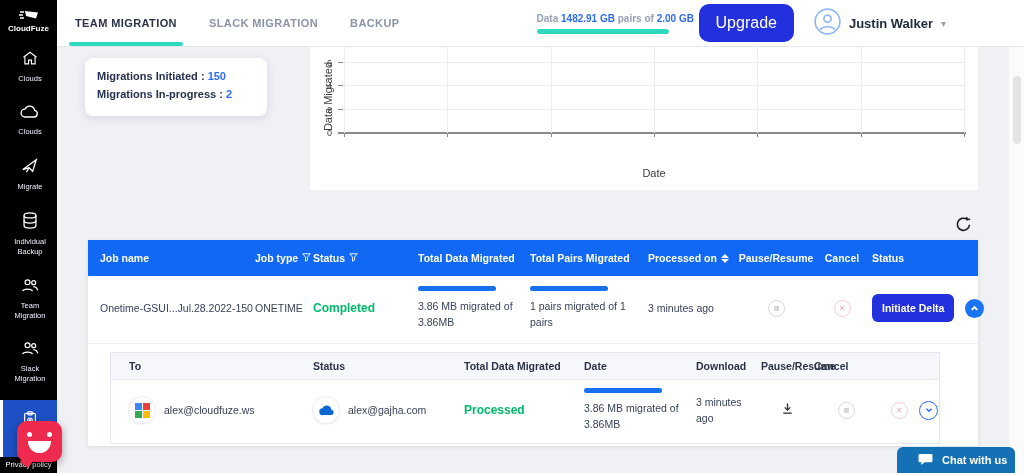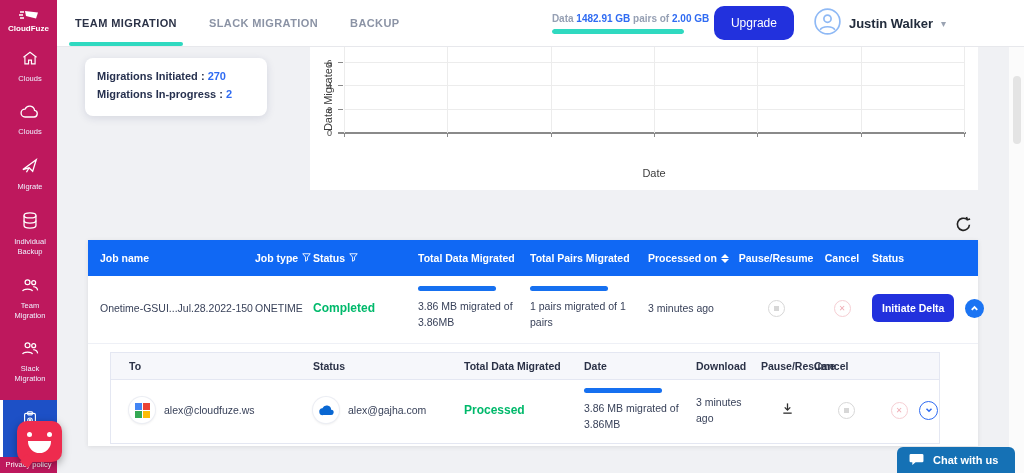--- a/index.html
+++ b/index.html
@@ -1,19 +1,19 @@
 <!DOCTYPE html>
 <html style="--teal: #2fd9c0; --indigo: #2231dd; --header-blue: #1068f4; --green: #00b96b; --progress-blue: #1670f0; --chat-blue: #1571b5;"><head>
 <meta charset="utf-8">
 <style>
   html,body{margin:0;padding:0;background:#dfe1e5;font-family:"Liberation Sans",sans-serif;}
   .stage{position:relative;width:1024px;height:473px;background:#f0f1f4;overflow:hidden;}
 
   
-  .sidebar{position:absolute;left:0;top:0;width:57px;height:473px;background:#be185d;color:#fff;z-index:5;}
+  .sidebar{position:absolute;left:0;top:0;width:57px;height:473px;background:#000000;color:#fff;z-index:5;}
   .brand{padding:7px 0 4px;text-align:center;}
   .brand svg{display:block;margin:0 auto;}
   .brand-name{font-size:8px;font-weight:bold;margin-top:2px;}
   .nav-item{display:flex;flex-direction:column;align-items:center;gap:4px;padding:9px 2px 8px;color:#eef1ff;cursor:pointer;border-left:3px solid transparent;margin-top:4px;}
   .nav-item svg{stroke:#fff;}
   .nav-label{font-size:7.5px;text-align:center;line-height:1.3;}
   .nav-item.active{background:#1d50c6;border-left:3px solid #fff;margin-top:8px;padding-top:11px;padding-bottom:11px;}
   .sidebar-footer{position:absolute;bottom:3px;left:0;right:0;text-align:center;font-size:7.5px;line-height:1.5;color:#fff;}
   .sidebar-chat{position:absolute;left:17px;top:421px;width:45px;height:41px;background:#ee2b4e;border-radius:10px;z-index:7;box-shadow:0 3px 8px rgba(0,0,0,.35);cursor:pointer;}
   .sidebar-chat .eye{position:absolute;top:11px;width:5px;height:5px;border-radius:50%;background:#fff;}
@@ -25,21 +25,21 @@
   .topbar{position:absolute;left:57px;top:0;right:0;height:47px;background:#fff;border-bottom:1px solid #e7e8ec;display:flex;align-items:center;z-index:4;box-sizing:border-box;}
   .tabs{display:flex;gap:32px;margin-left:18px;height:100%;}
   .tab{font-size:11px;font-weight:bold;letter-spacing:.4px;color:#8b93a5;position:relative;display:flex;align-items:center;cursor:pointer;white-space:nowrap;}
   .tab.active{color:#2b3247;}
   .tab.active::after{content:"";position:absolute;left:-6px;right:-6px;bottom:0;height:4px;background:var(--teal);border-radius:3px;}
   .usage{margin-left:auto;width:132px;}
   .usage-text{font-size:10px;font-weight:bold;color:#96a0b4;white-space:nowrap;}
   .usage-text .hl{color:#2f6bf2;}
   .usage-bar{height:5px;border-radius:3px;background:#d9f5f0;margin-top:5px;overflow:hidden;}
   .usage-fill{height:100%;width:100%;background:var(--teal);border-radius:3px;}
-  .upgrade-btn{margin-left:30px;background:var(--indigo);color:#fff;border:none;font-family:inherit;font-size:12px;padding:10px 17px;border-radius:10px;cursor:pointer;}
+  .upgrade-btn{margin-left:30px;background:var(--indigo);color:#fff;border:none;font-family:inherit;font-size:16px;padding:10px 17px;border-radius:10px;cursor:pointer;}
   .user{display:flex;align-items:center;gap:8px;margin-left:20px;margin-right:78px;cursor:pointer;}
   .user-name{font-size:13px;font-weight:bold;color:#222c3c;white-space:nowrap;}
   .chev{color:#9aa3b2;font-size:10px;}
 
   
   .stats-card{position:absolute;left:85px;top:58px;width:182px;height:58px;background:#fff;border-radius:8px;box-shadow:0 2px 8px rgba(30,40,90,.13);padding:9px 12px;box-sizing:border-box;z-index:2;}
   .stat-line{font-size:11px;color:#27314f;font-weight:600;margin:3px 0 6px;}
   .stat-value{color:#2f6bf2;font-weight:bold;}
 
   
@@ -85,21 +85,21 @@
   .pairs-table{position:absolute;left:22px;top:112px;width:830px;border:1px solid #e4e7f2;background:#fff;box-sizing:border-box;}
   .pairs-head{display:grid;grid-template-columns:184px 151px 120px 112px 65px 53px 65px 40px 1fr;align-items:center;height:27px;background:#f6f7fb;border-bottom:1px solid #e4e7f2;font-size:10.5px;font-weight:bold;color:#2b3247;padding-left:18px;box-sizing:border-box;}
   .pairs-row{display:grid;grid-template-columns:184px 151px 120px 112px 65px 53px 65px 40px 1fr;align-items:center;padding:8px 0 10px 18px;font-size:10.5px;color:#39425a;box-sizing:border-box;}
   .acct{display:flex;align-items:center;gap:9px;}
   .logo-circle{width:26px;height:26px;border-radius:50%;background:#fff;box-shadow:0 0 0 1px #eceef4,0 1px 3px rgba(0,0,0,.12);display:flex;align-items:center;justify-content:center;flex:0 0 auto;}
   .gws{display:grid;grid-template-columns:7px 7px;grid-template-rows:7px 7px;gap:1px;}
   .gws i{display:block;}
   .dl-btn{background:none;border:none;cursor:pointer;justify-self:center;padding:0;display:flex;}
 
   
-  .chat-btn{position:absolute;left:897px;top:447px;width:118px;height:26px;background:var(--chat-blue);border-radius:6px 6px 0 0;display:flex;align-items:center;gap:9px;color:#fff;font-size:11px;font-weight:bold;padding-left:12px;box-sizing:border-box;z-index:6;cursor:pointer;border:none;font-family:inherit;}
+  .chat-btn{position:absolute;left:897px;top:447px;width:118px;height:26px;background:var(--chat-blue);border-radius:6px 6px 0 0;display:flex;align-items:center;gap:9px;color:#fff;font-size:11px;font-weight:bold;padding-left:21px;box-sizing:border-box;z-index:6;cursor:pointer;border:none;font-family:inherit;}
   .scroll-track{position:absolute;right:0;top:47px;width:15px;bottom:0;background:#fbfbfb;z-index:3;}
   .scroll-thumb{position:absolute;right:3px;top:29px;width:8px;height:68px;background:#e4e4e4;border-radius:4px;cursor:pointer;}
 </style>
 </head>
 <body>
 
 <div class="stage">
 
   <nav class="sidebar">
     <div class="brand">
@@ -217,21 +217,21 @@
             <path d="M5.5 19.5c1.6-3.8 11.4-3.8 13 0"></path>
           </svg></span>
       <span class="user-name">Justin Walker</span>
       <span class="chev">▾</span>
     </div>
   </header>
 
   <div class="stats-card">
     <div class="stat-line">
       <span>Migrations Initiated :</span>
-      <span class="stat-value">270</span>
+      <span class="stat-value">150</span>
     </div>
     <div class="stat-line">
       <span>Migrations In-progress :</span>
       <span class="stat-value">2</span>
     </div>
   </div>
 
   <div class="chart-card">
     <div class="ylab-wrap">
         <span class="ylab">Data Migrated</span>

